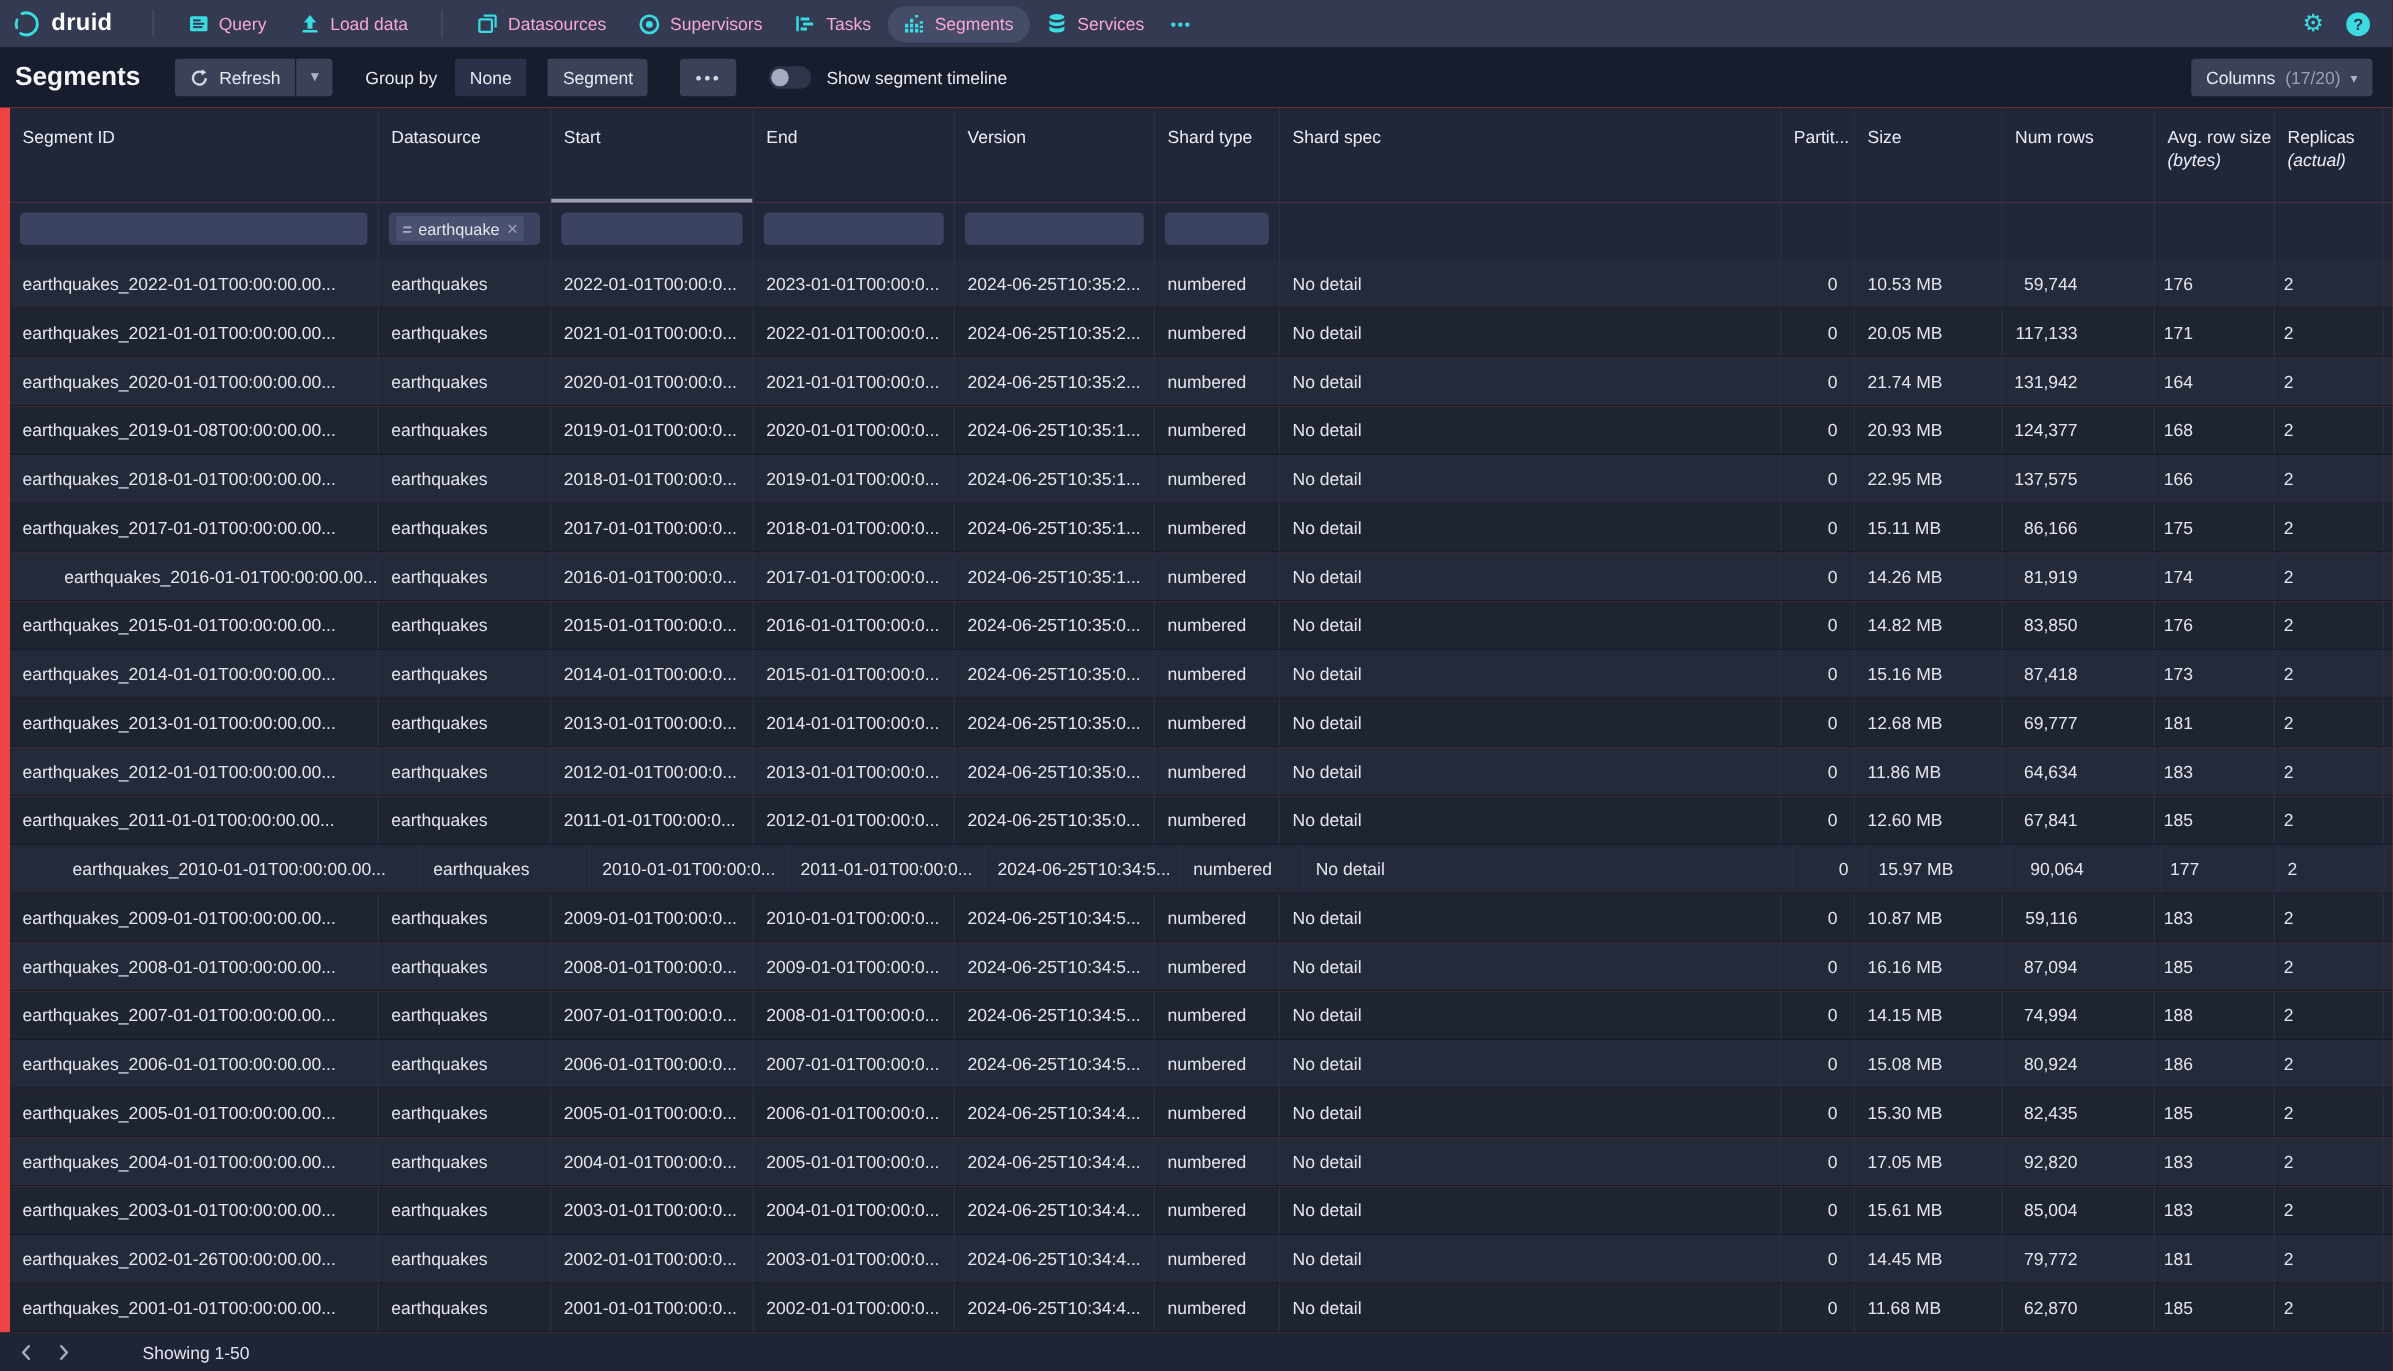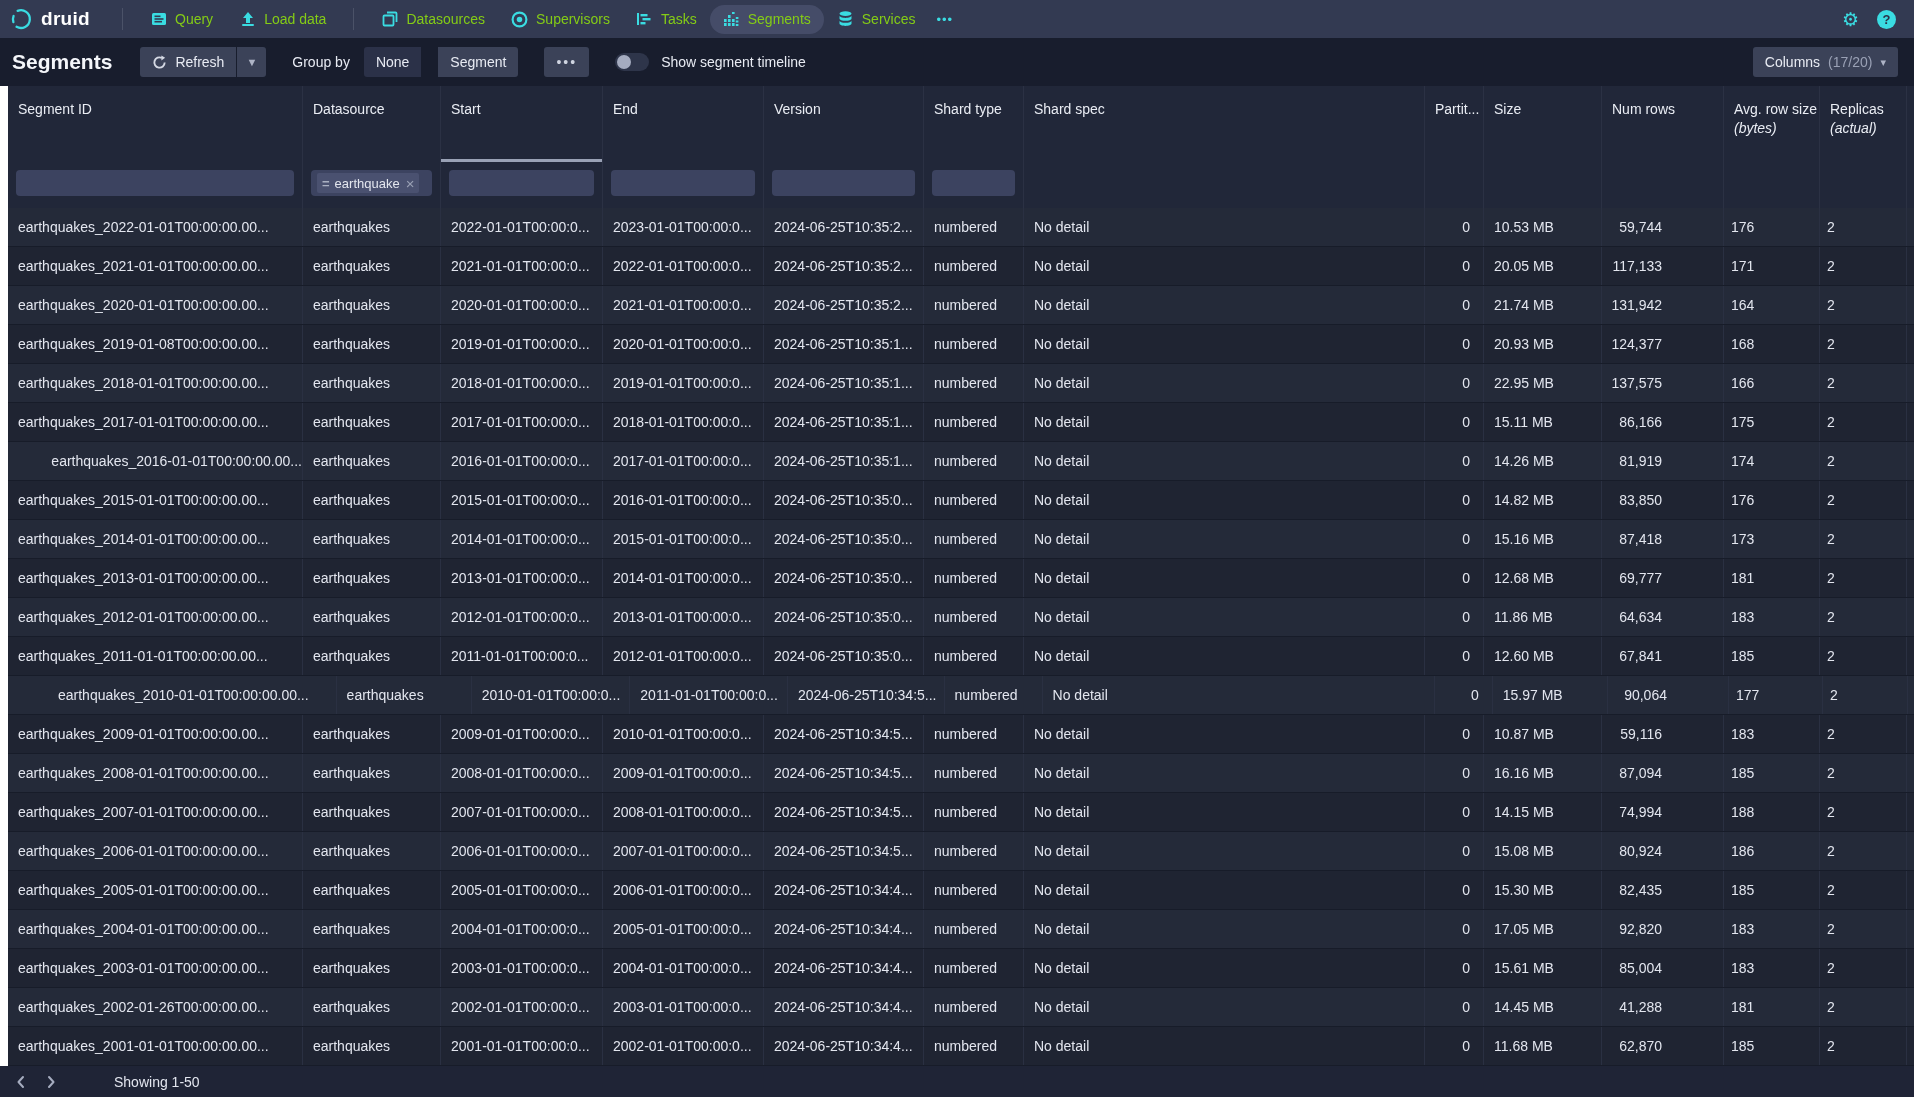--- a/index.html
+++ b/index.html
@@ -5,21 +5,21 @@
   * { margin:0; padding:0; box-sizing:border-box; }
   html,body { width:1914px; height:1097px; overflow:hidden; background:#141827;
     font-family:"Liberation Sans", sans-serif; color:#e3e6ef; }
 
   
   .nav { height:38px; background:#333a52; display:flex; align-items:center; padding:0 10px; }
   .logo { display:flex; align-items:center; gap:7px; margin-right:18px; }
   .logo-text { color:#ffffff; font-size:19px; font-weight:bold; letter-spacing:.3px; }
   .nav-sep { width:1px; height:22px; background:#4b5268; margin:0 14px; }
   .nav-item { display:flex; align-items:center; gap:8px; padding:6px 13px; border-radius:16px;
-    font-size:14px; color:#84cc16; cursor:pointer; white-space:nowrap; }
+    font-size:14px; color:#f9a8d4; cursor:pointer; white-space:nowrap; }
   .nav-item.active { background:#454c68; }
   .nav-icon { width:17px; height:17px; display:inline-flex; align-items:center; justify-content:center; }
   .nav-icon svg { display:block; }
   .nav-more { color:#3adce2; font-size:13px; letter-spacing:1px; padding:6px 8px; cursor:pointer; }
   .nav-right { margin-left:auto; display:flex; align-items:center; gap:18px; padding-right:8px; }
   .gear { color:#3adce2; font-size:19px; line-height:1; cursor:pointer; }
   .help { width:19px; height:19px; border-radius:50%; background:#3adce2; color:#2b3147;
     font-size:13px; font-weight:bold; display:flex; align-items:center; justify-content:center; cursor:pointer; }
 
   
@@ -39,21 +39,21 @@
   .seg-btn.active { background:#2b3148; }
   .more-btn { margin-left:26px; letter-spacing:2px; color:#cfd4e0; }
   .switch { margin-left:26px; width:34px; height:18px; border-radius:10px; background:#2e354a;
     position:relative; cursor:pointer; flex:none; }
   .switch .knob { position:absolute; left:2px; top:2px; width:14px; height:14px; border-radius:50%; background:#a5acc0; }
   .switch-label { font-size:14px; color:#e8ebf3; margin-left:12px; }
   .columns-btn { margin-left:auto; margin-right:4px; }
   .muted { color:#9aa1b5; }
 
   
-  .table-wrap { width:1914px; background:#ffffff; padding-left:8px; overflow:hidden; }
+  .table-wrap { width:1914px; background:#ef4444; padding-left:8px; overflow:hidden; }
   .thead, .frow, .row { display:flex; width:1960px; }
   .thead { height:76px; background:#212739; }
   .hcell { border-right:1px solid #2b3144; padding:15px 0 0 10px; font-size:14px; color:#eaedf4;
     white-space:nowrap; overflow:hidden; cursor:pointer; position:relative; }
   .hcell.sorted { box-shadow:inset 0 -3px 0 #99a1b5; }
   .hsub { display:block; font-style:italic; margin-top:3px; }
   .frow { height:46px; background:#212739; }
   .fcell { border-right:1px solid #2b3144; padding:8px 8px 0 8px; }
   .finput { height:26px; width:100%; background:#3c4360; border:none; border-radius:4px;
     color:#e8ebf3; font-size:13px; font-family:inherit; padding:0 6px; display:flex; align-items:center; }
@@ -580,21 +580,21 @@
       <div class="row odd">
         <div class="cell c0" style="width: 295px;">earthquakes_2002-01-26T00:00:00.00...</div>
         <div class="cell c1" style="width: 138px;">earthquakes</div>
         <div class="cell c2" style="width: 162px;">2002-01-01T00:00:0...</div>
         <div class="cell c3" style="width: 161px;">2003-01-01T00:00:0...</div>
         <div class="cell c4" style="width: 160px;">2024-06-25T10:34:4...</div>
         <div class="cell c5" style="width: 100px;">numbered</div>
         <div class="cell c6" style="width: 401px;">No detail</div>
         <div class="cell c7" style="width: 59px;">0</div>
         <div class="cell c8" style="width: 118px;">14.45 MB</div>
-        <div class="cell c9" style="width: 122px;">41,288</div>
+        <div class="cell c9" style="width: 122px;">79,772</div>
         <div class="cell c10" style="width: 96px;">181</div>
         <div class="cell c11" style="width: 87px;">2</div>
         <div class="cell c12" style="width: 61px;">2</div>
       </div>
       <div class="row even">
         <div class="cell c0" style="width: 295px;">earthquakes_2001-01-01T00:00:00.00...</div>
         <div class="cell c1" style="width: 138px;">earthquakes</div>
         <div class="cell c2" style="width: 162px;">2001-01-01T00:00:0...</div>
         <div class="cell c3" style="width: 161px;">2002-01-01T00:00:0...</div>
         <div class="cell c4" style="width: 160px;">2024-06-25T10:34:4...</div>

